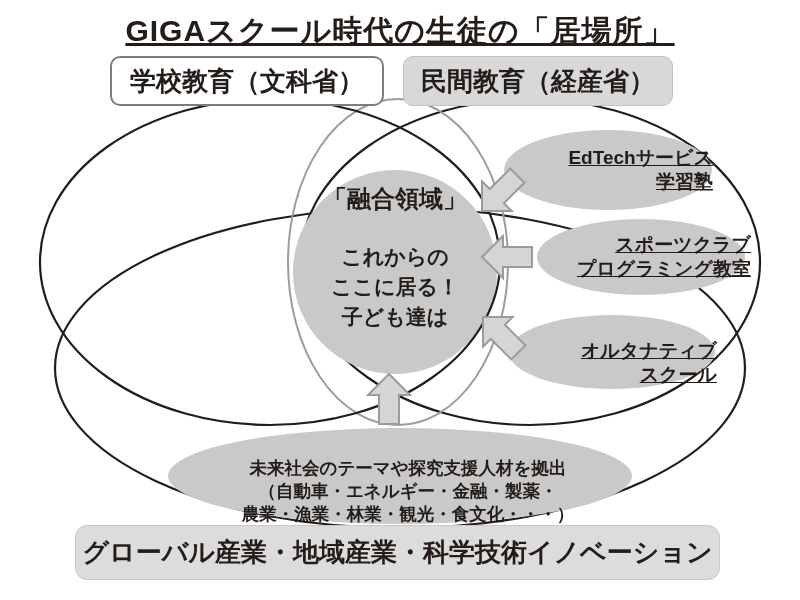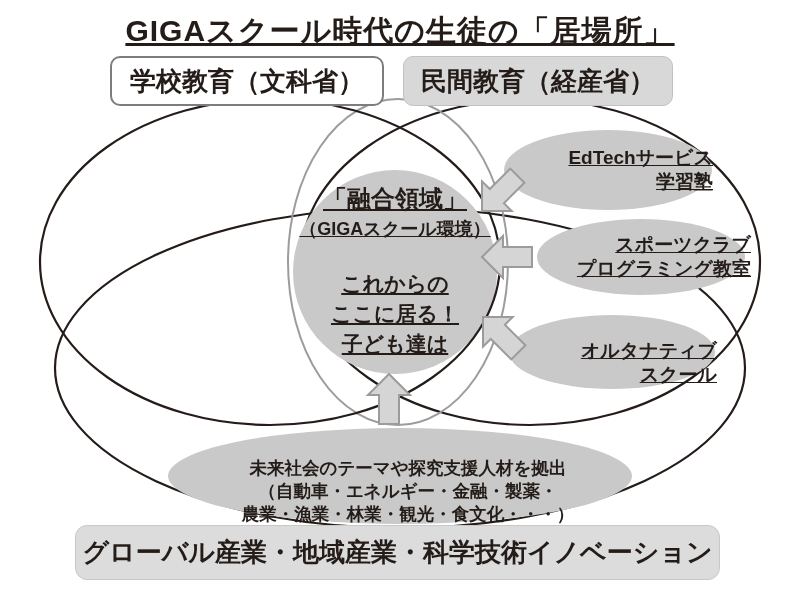--- a/index.html
+++ b/index.html
@@ -15,21 +15,21 @@
   svg.diagram{position:absolute;left:0;top:0;}
   .outline{fill:none;stroke:var(--ink);stroke-width:2.2;}
   .gray-outline{fill:none;stroke:var(--gray-ellipse-stroke);stroke-width:2;}
   .gfill{fill:var(--gray-fill);stroke:none;}
   .arrow{fill:var(--arrow-fill);stroke:var(--arrow-stroke);stroke-width:2;stroke-linejoin:miter;}
   .txt{position:absolute;text-align:center;line-height:1.25;}
   .title{left:0;top:12px;width:800px;font-size:30px;letter-spacing:1px;text-decoration:underline;}
   .box{position:absolute;top:56px;height:50px;border-radius:10px;display:flex;align-items:center;justify-content:center;font-size:26px;box-sizing:border-box;}
   .box-school{left:110px;width:274px;background:#fff;border:2.5px solid var(--white-box-border);}
   .box-private{left:403px;width:270px;background:var(--gray-box);border:1.5px solid #c2c2c2;}
-  .center-text{left:280px;top:184px;width:230px;text-decoration:underline;}
+  .center-text{left:280px;top:184px;width:230px;}
   .center-l1{font-size:24px;display:block;}
   .center-l2{font-size:18px;display:block;margin-top:4px;}
   .center-l3{font-size:21px;display:block;line-height:30px;margin-top:28px;}
   .sat{position:absolute;text-align:right;font-size:19px;line-height:24px;text-decoration:underline;}
   .sat-edtech{left:503px;top:146px;width:210px;}
   .sat-sports{left:531px;top:233px;width:220px;}
   .sat-alt{left:507px;top:328px;width:210px;margin-top:11px;}
   .bottom-ellipse-text{left:188px;top:441px;width:440px;font-size:17.5px;line-height:23px;margin-top:16px;}
   .bar{position:absolute;left:75px;top:525px;width:645px;height:55px;background:var(--bar-bg);border:1.5px solid #c8c8c8;border-radius:12px;display:flex;align-items:center;justify-content:center;font-size:26px;box-sizing:border-box;}
 </style>
@@ -67,21 +67,20 @@
 
   <div class="box box-school">
     <span>学校教育（文科省）</span>
   </div>
   <div class="box box-private">
     <span>民間教育（経産省）</span>
   </div>
 
   <div class="txt center-text">
     <span class="center-l1">「融合領域」</span>
-    <span class="center-l2">（GIGAスクール環境）</span>
     <span class="center-l3">これからの</span>
     <span class="center-l3" style="margin-top:0;">ここに居る！</span>
     <span class="center-l3" style="margin-top:0;">子ども達は</span>
   </div>
 
   <div class="sat sat-edtech">
     <div>EdTechサービス</div>
     <div>学習塾</div>
   </div>
   <div class="sat sat-sports">

